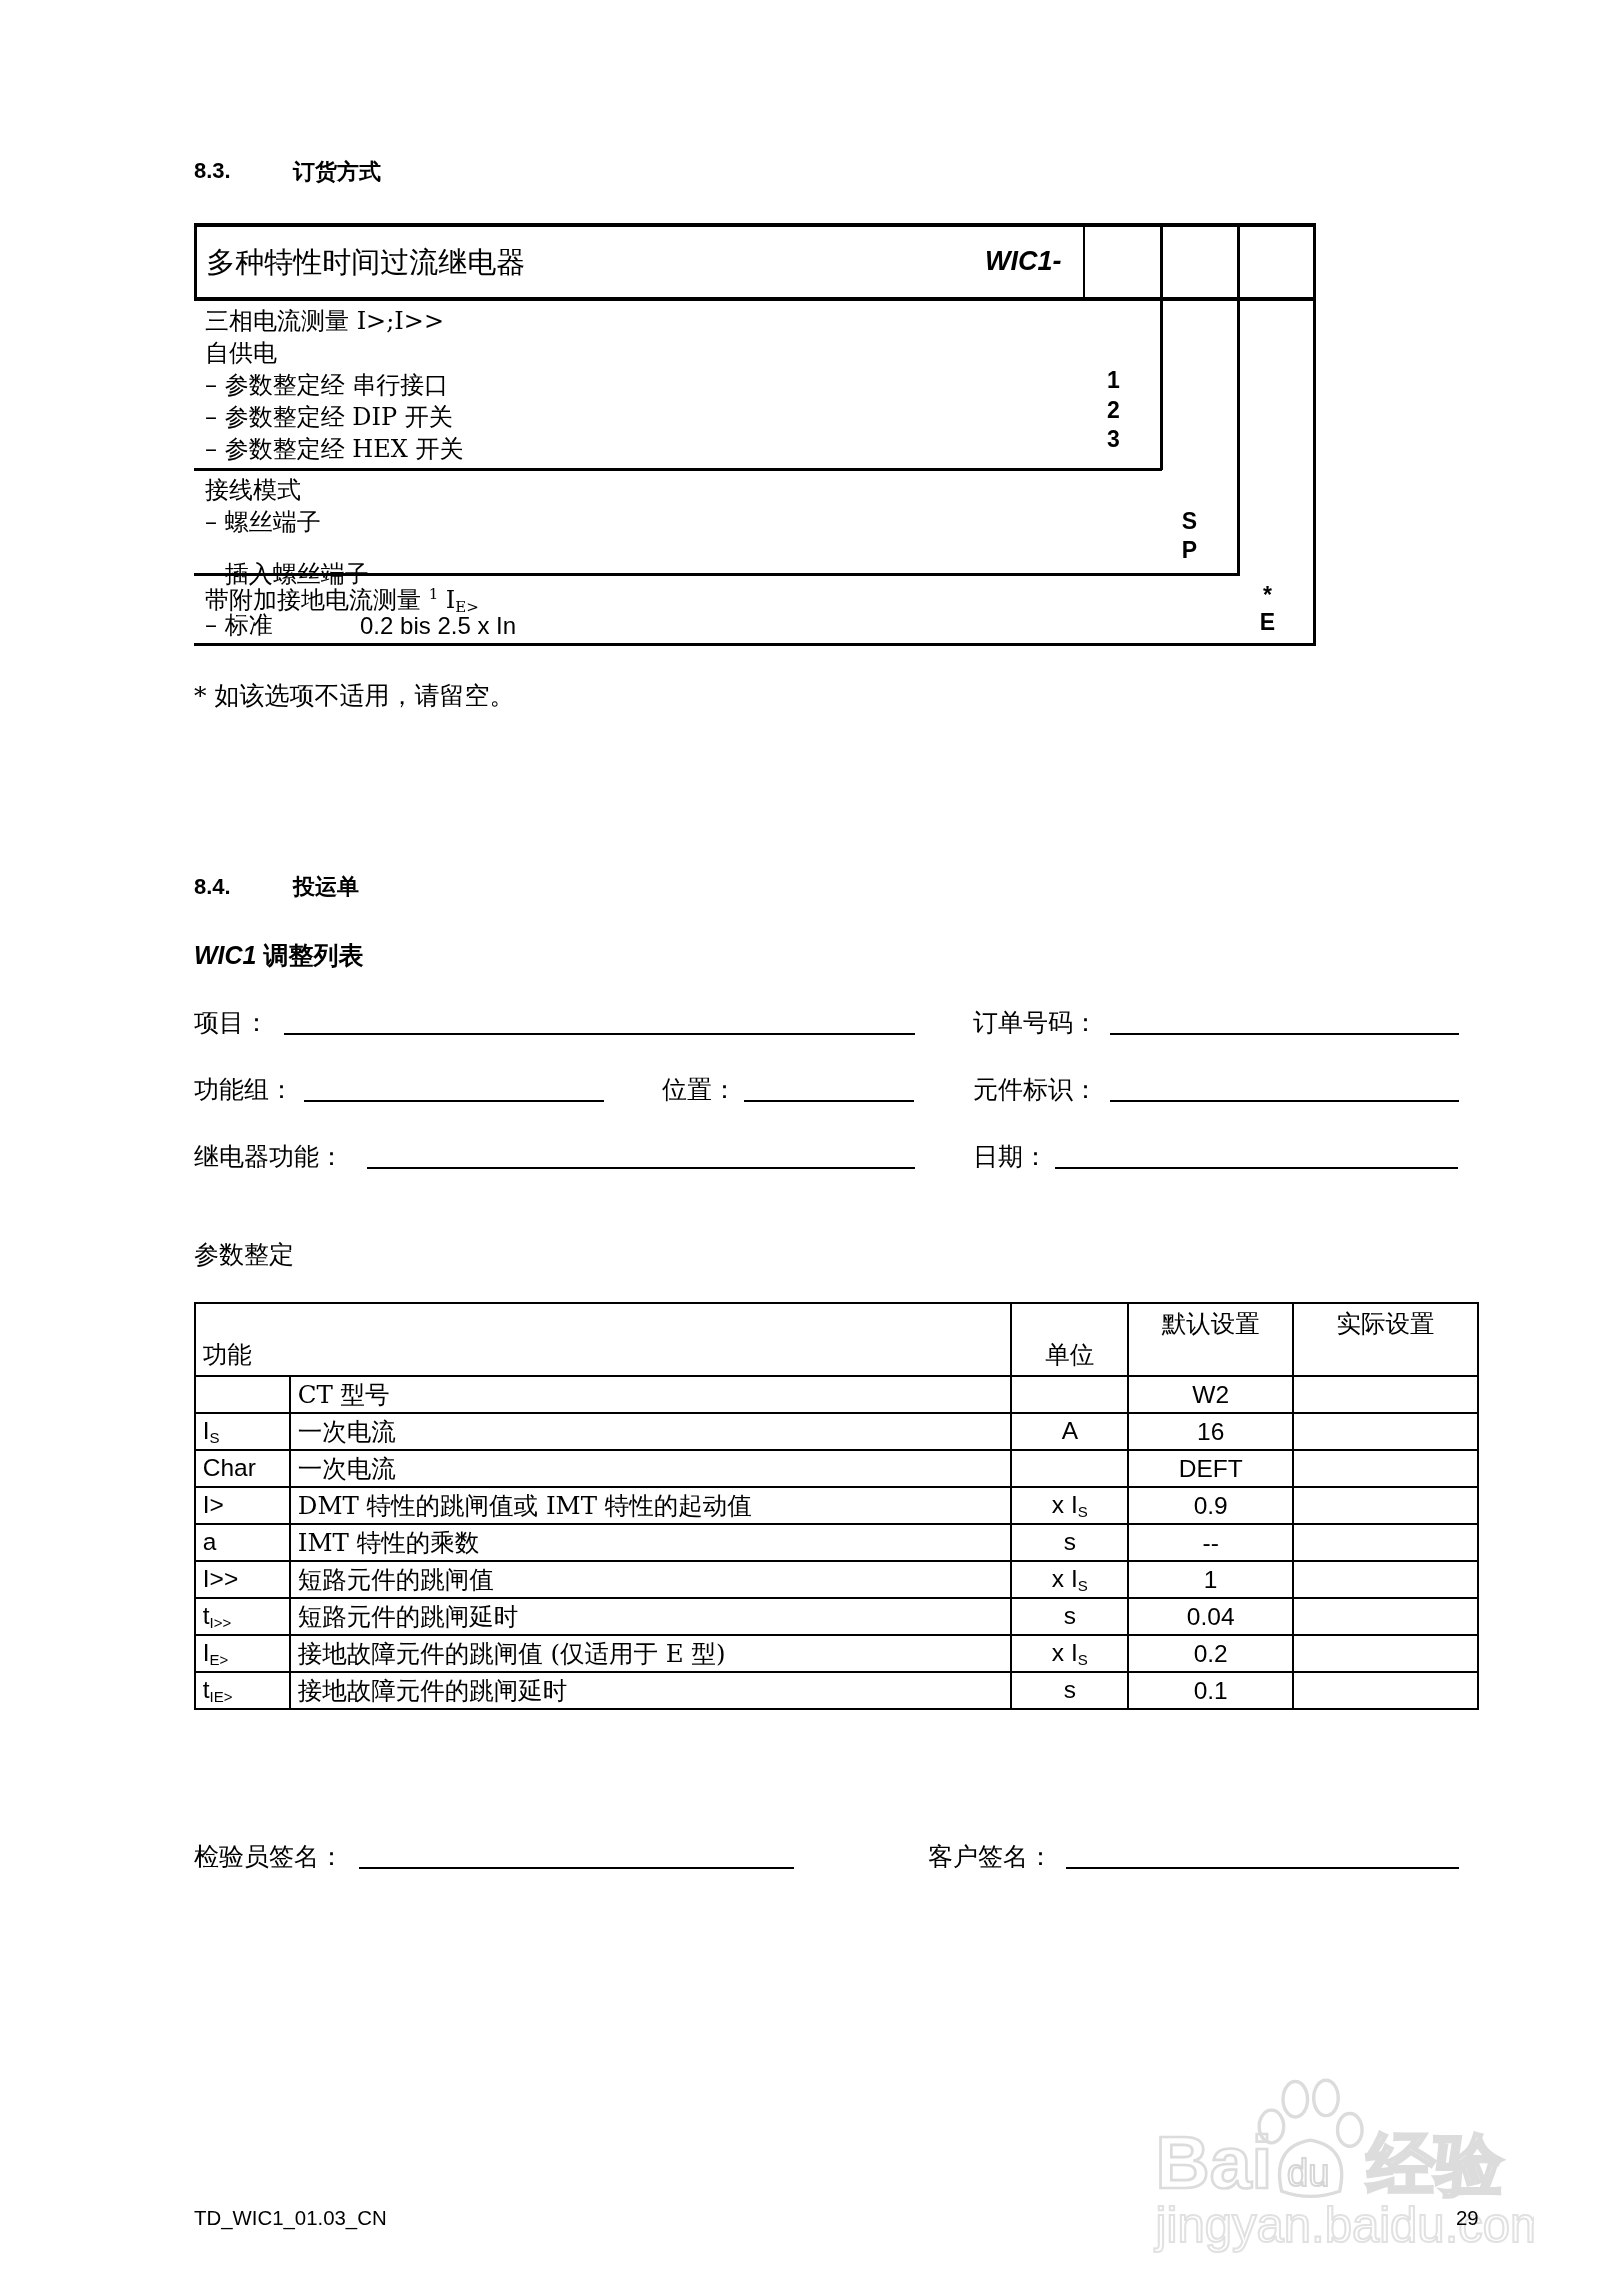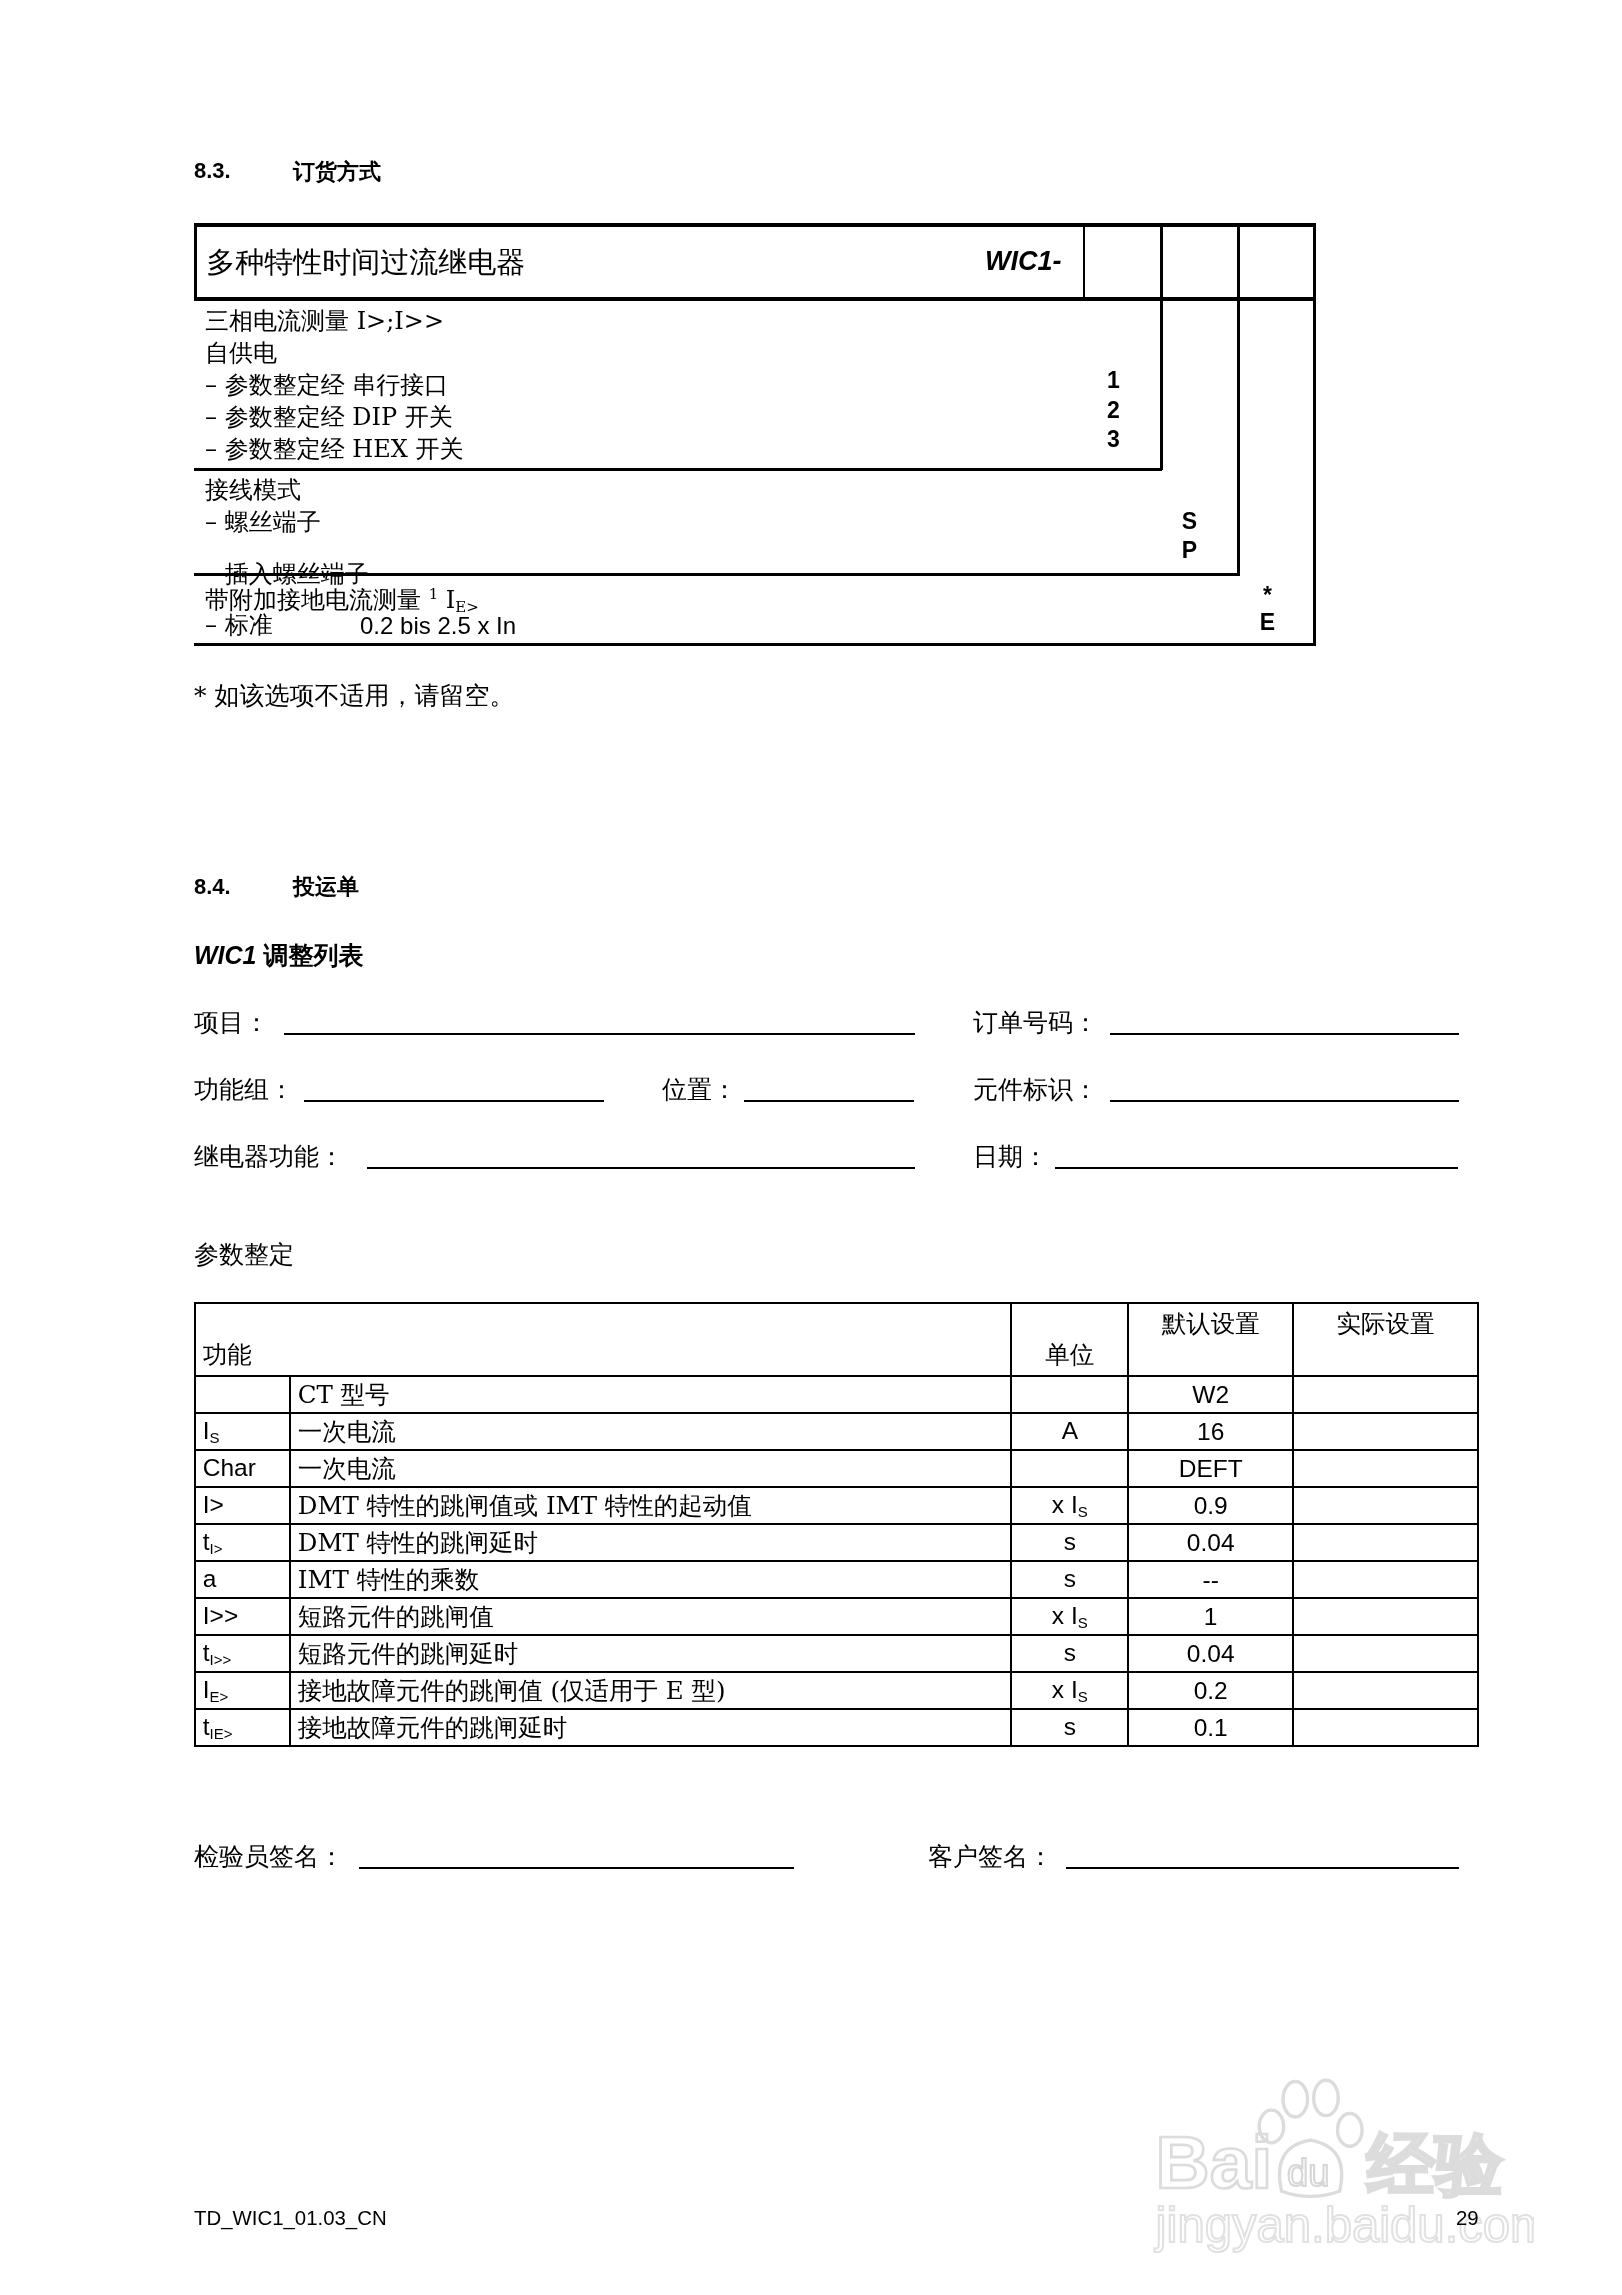--- a/index.html
+++ b/index.html
@@ -143,27 +143,20 @@
     <td class="cjk">一次电流</td>
     <td class="center"><span></span><sub></sub></td>
     <td class="center">DEFT</td>
     <td></td>
   </tr>
   <tr>
     <td><span>I&gt;</span><sub></sub></td>
     <td class="cjk">DMT 特性的跳闸值或 IMT 特性的起动值</td>
     <td class="center"><span>x I</span><sub>S</sub></td>
     <td class="center">0.9</td>
-    <td></td>
-  </tr>
-  <tr>
-    <td><span>t</span><sub>I&gt;</sub></td>
-    <td class="cjk">DMT 特性的跳闸延时</td>
-    <td class="center"><span>s</span><sub></sub></td>
-    <td class="center">0.04</td>
     <td></td>
   </tr>
   <tr>
     <td><span>a</span><sub></sub></td>
     <td class="cjk">IMT 特性的乘数</td>
     <td class="center"><span>s</span><sub></sub></td>
     <td class="center">--</td>
     <td></td>
   </tr>
   <tr>

